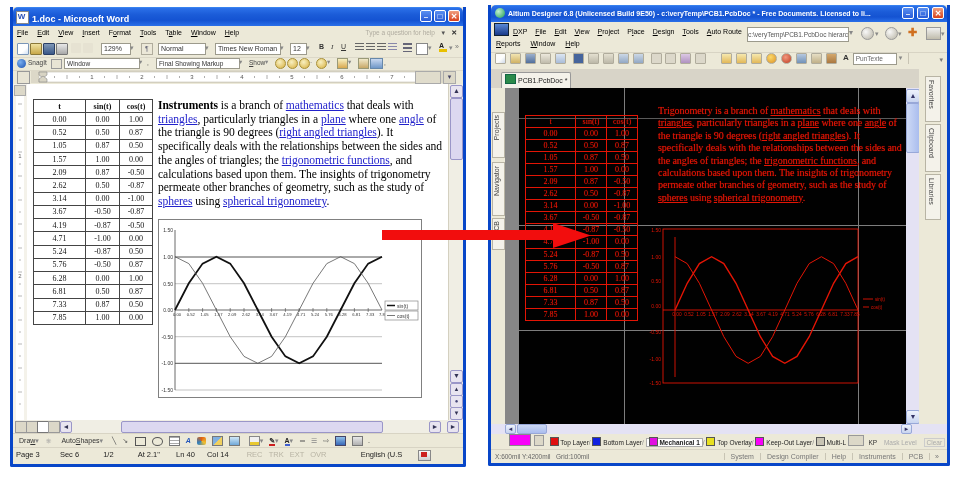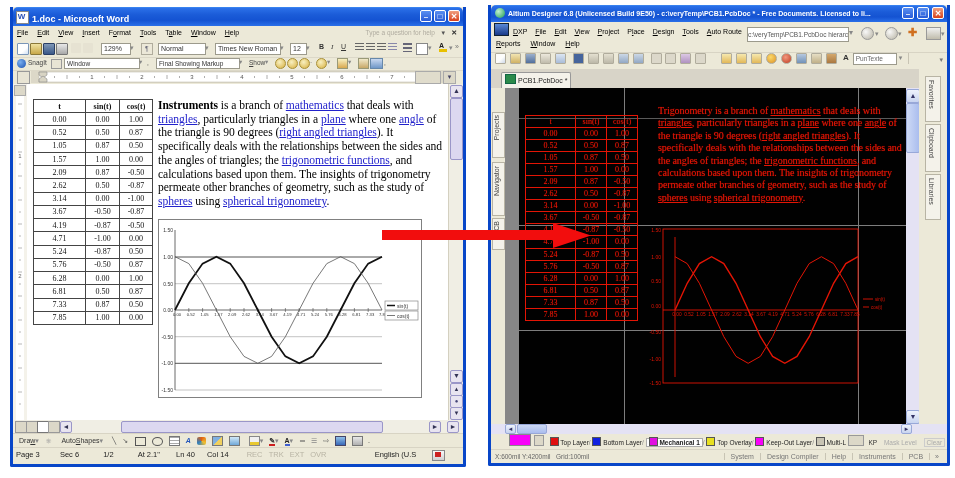--- a/index.html
+++ b/index.html
@@ -408,21 +408,21 @@
       <span style="margin-left:3px;">Page 3</span>
       <span style="margin-left:18px;">Sec 6</span>
       <span style="margin-left:22px;">1/2</span>
       <span style="margin-left:22px;">At 2.1"</span>
       <span style="margin-left:14px;">Ln 40</span>
       <span style="margin-left:10px;">Col 14</span>
       <span style="margin-left:16px;color:#b8b4a4;">REC</span>
       <span style="margin-left:4px;color:#b8b4a4;">TRK</span>
       <span style="margin-left:4px;color:#b8b4a4;">EXT</span>
       <span style="margin-left:4px;color:#b8b4a4;">OVR</span>
-      <span style="margin-left:26px;padding-left:20px;">English (U.S</span>
+      <span style="margin-left:12px;padding-left:20px;">English (U.S</span>
       <span style="display:inline-block;margin-left:14px;width:11px;height:9px;vertical-align:middle;background:linear-gradient(#f8f8f8,#d0d0d0);border:1px solid #888;position:relative;">
         <span style="position:absolute;left:2px;top:1px;width:6px;height:5px;background:#cc2020;"></span>
       </span>
     </div>
   </div>
 
   <div class="win" id="alt" style="left:488px;top:5px;width:462px;height:461px;">
     <div class="tbar" id="alt-title" style="height:17px;line-height:17px;font-size:7px;">
       <span style="display:inline-block;width:10px;height:10px;margin:3px 3px -2px 4px;border-radius:50%;background:radial-gradient(circle at 35% 35%,#bff0d0,#1a9a50);"></span>Altium Designer 6.8 (Unlicensed Build 9E50) - c:\veryTemp\PCB1.PcbDoc * - Free Documents. Licensed to li...
       <span class="tbtn" style="right:33px;top:2px;">–</span>

